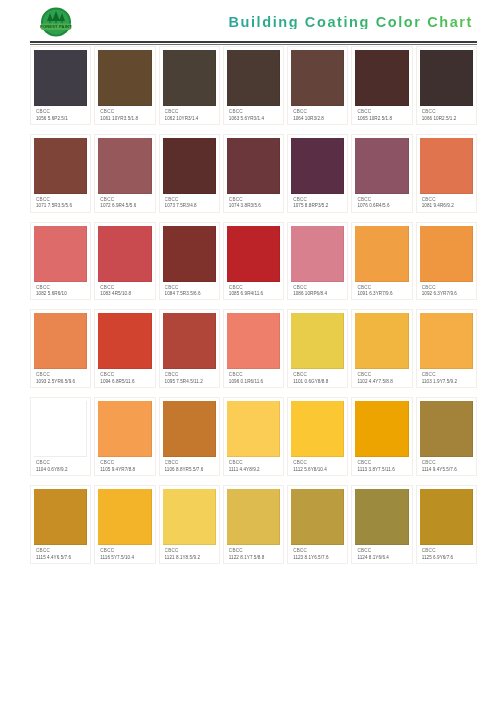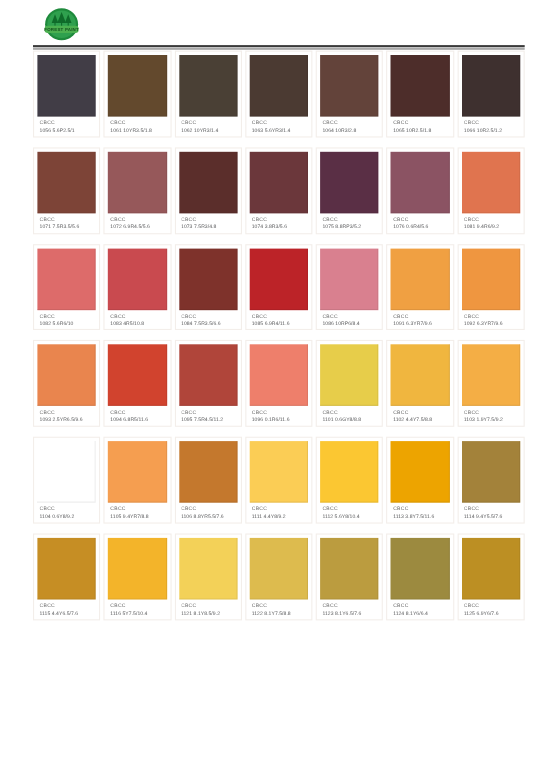--- a/index.html
+++ b/index.html
@@ -126,20 +126,21 @@
         <polygon points="48,10 56,30 40,30"></polygon>
         <polygon points="60,14 66,30 54,30"></polygon>
         <rect x="35" y="29" width="2" height="6"></rect>
         <rect x="47" y="29" width="2" height="7"></rect>
         <rect x="59" y="29" width="2" height="6"></rect>
       </g>
       <rect x="17" y="35" width="62" height="13" rx="6" fill="#4cb050"></rect>
       <text x="48" y="44.4" text-anchor="middle" font-family="Liberation Sans, sans-serif" font-size="8" font-weight="bold" fill="#14531f" letter-spacing="0.4">FOREST PAINT</text>
     </svg>
   </div>
+  <div class="chart-title">Building Coating Color Chart</div>
   <div class="header-rule"></div>
 </div>
 
 <div class="sheet">
     <div class="swatch-row">
       <div class="swatch-card">
         <div class="swatch-chip" style="background: rgb(65, 61, 70);"></div>
         <div class="swatch-meta">
           <div class="swatch-brand">CBCC</div>
           <div class="swatch-code">1056 5.6P2.5/1</div>

